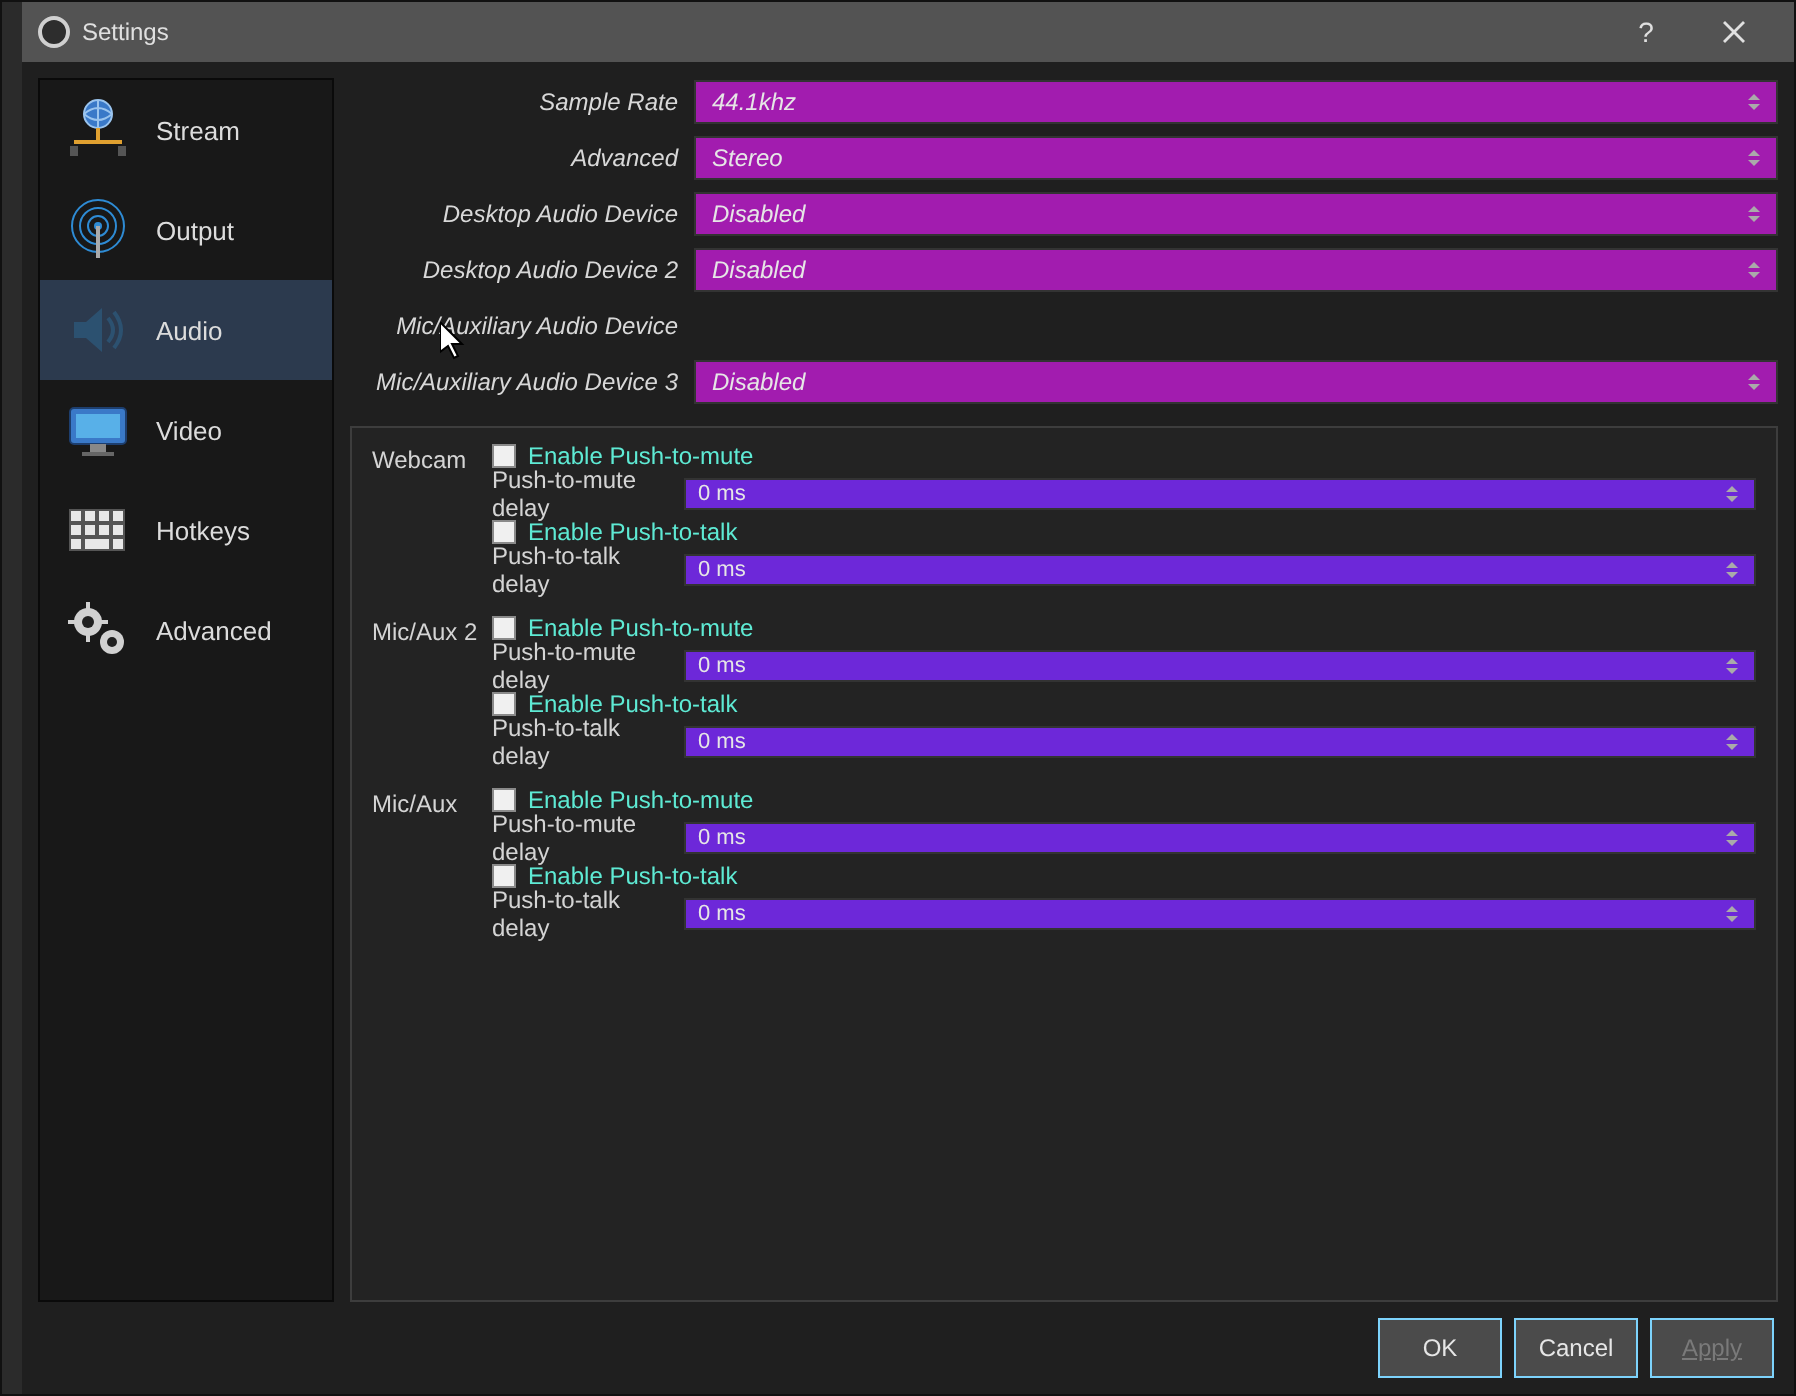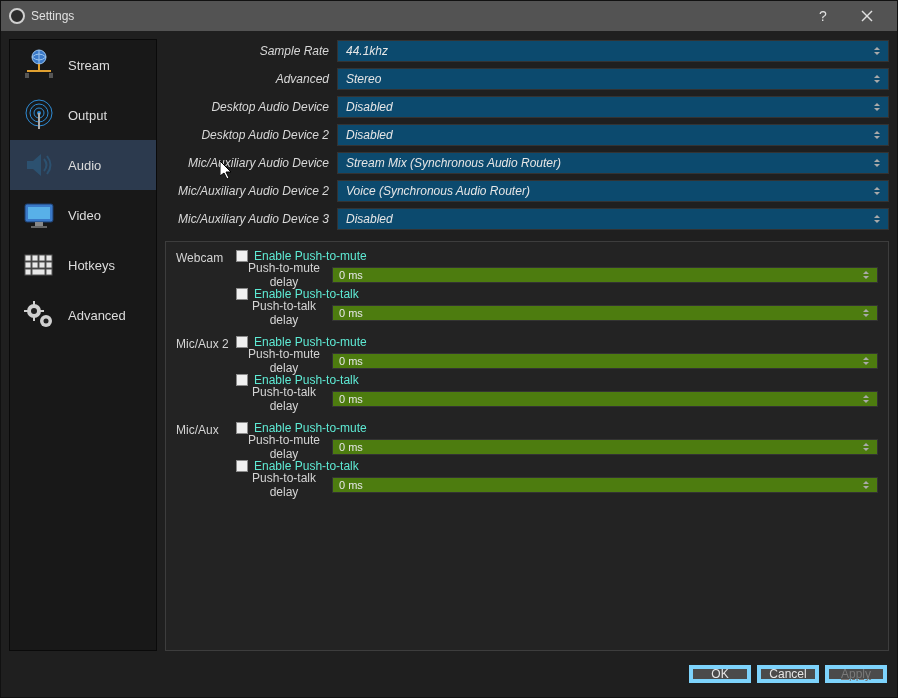--- a/index.html
+++ b/index.html
@@ -12,20 +12,21 @@
     height: 698px;
     overflow: hidden;
   }
   .window {
     width: 898px;
     height: 698px;
     background: #2b2b2b;
     border: 1px solid #111;
     display: flex;
     flex-direction: column;
+    padding-left: 10px;
   }
   
   .titlebar {
     height: 30px;
     background: #535353;
     display: flex;
     align-items: center;
     padding: 0 8px 0 8px;
     color: #e0e0e0;
   }
@@ -109,21 +110,21 @@
   .form-row .flabel {
     width: 172px;
     text-align: right;
     padding-right: 8px;
     color: #d8d8d8;
     font-size: 12px;
   }
   .select {
     flex: 1;
     height: 22px;
-    background: #0c4a6e;
+    background: #a21caf;
     border: 1px solid #333;
     display: flex;
     align-items: center;
     padding: 0 8px;
     color: #e6e6e6;
     font-size: 12px;
     position: relative;
   }
   .spin-arrows {
     position: absolute;
@@ -179,49 +180,48 @@
   .chk-label { color: #5eead4; font-size: 12px; }
   .num-line {
     display: flex;
     align-items: center;
     height: 18px;
   }
   .num-label {
     width: 96px;
     color: #d4d4d4;
     font-size: 12px;
-    text-align: center;
   }
   .num-input {
     flex: 1;
     height: 16px;
-    background: #4d7c0f;
+    background: #6d28d9;
     border: 1px solid #333;
     color: #e6e6e6;
     padding: 0 6px;
     font-size: 11px;
     display: flex;
     align-items: center;
     position: relative;
   }
 
   
   .footer {
     height: 38px;
     display: flex;
     align-items: center;
     justify-content: flex-end;
     gap: 6px;
     padding: 0 10px 8px 0;
   }
   .btn {
     width: 62px;
-    height: 18px;
+    height: 30px;
     background: #4b4b4b;
-    border: 4px solid #7dd3fc;
+    border: 1px solid #7dd3fc;
     display: flex;
     align-items: center;
     justify-content: center;
     color: #e6e6e6;
     font-size: 12px;
     cursor: pointer;
   }
   .btn.disabled { color: #7a7a7a; cursor: default; text-decoration: underline; }
 
   
@@ -381,37 +381,20 @@
             <div class="select">
               <span>Disabled</span>
               <div class="spin-arrows">
                   <div class="arrow up"></div>
                   <div class="arrow down"></div>
                 </div>
             </div>
           </div>
           <div class="form-row">
             <div class="flabel">Mic/Auxiliary Audio Device</div>
-            <div class="select">
-              <span>Stream Mix (Synchronous Audio Router)</span>
-              <div class="spin-arrows">
-                  <div class="arrow up"></div>
-                  <div class="arrow down"></div>
-                </div>
-            </div>
-          </div>
-          <div class="form-row">
-            <div class="flabel">Mic/Auxiliary Audio Device 2</div>
-            <div class="select">
-              <span>Voice (Synchronous Audio Router)</span>
-              <div class="spin-arrows">
-                  <div class="arrow up"></div>
-                  <div class="arrow down"></div>
-                </div>
-            </div>
           </div>
           <div class="form-row">
             <div class="flabel">Mic/Auxiliary Audio Device 3</div>
             <div class="select">
               <span>Disabled</span>
               <div class="spin-arrows">
                   <div class="arrow up"></div>
                   <div class="arrow down"></div>
                 </div>
             </div>

